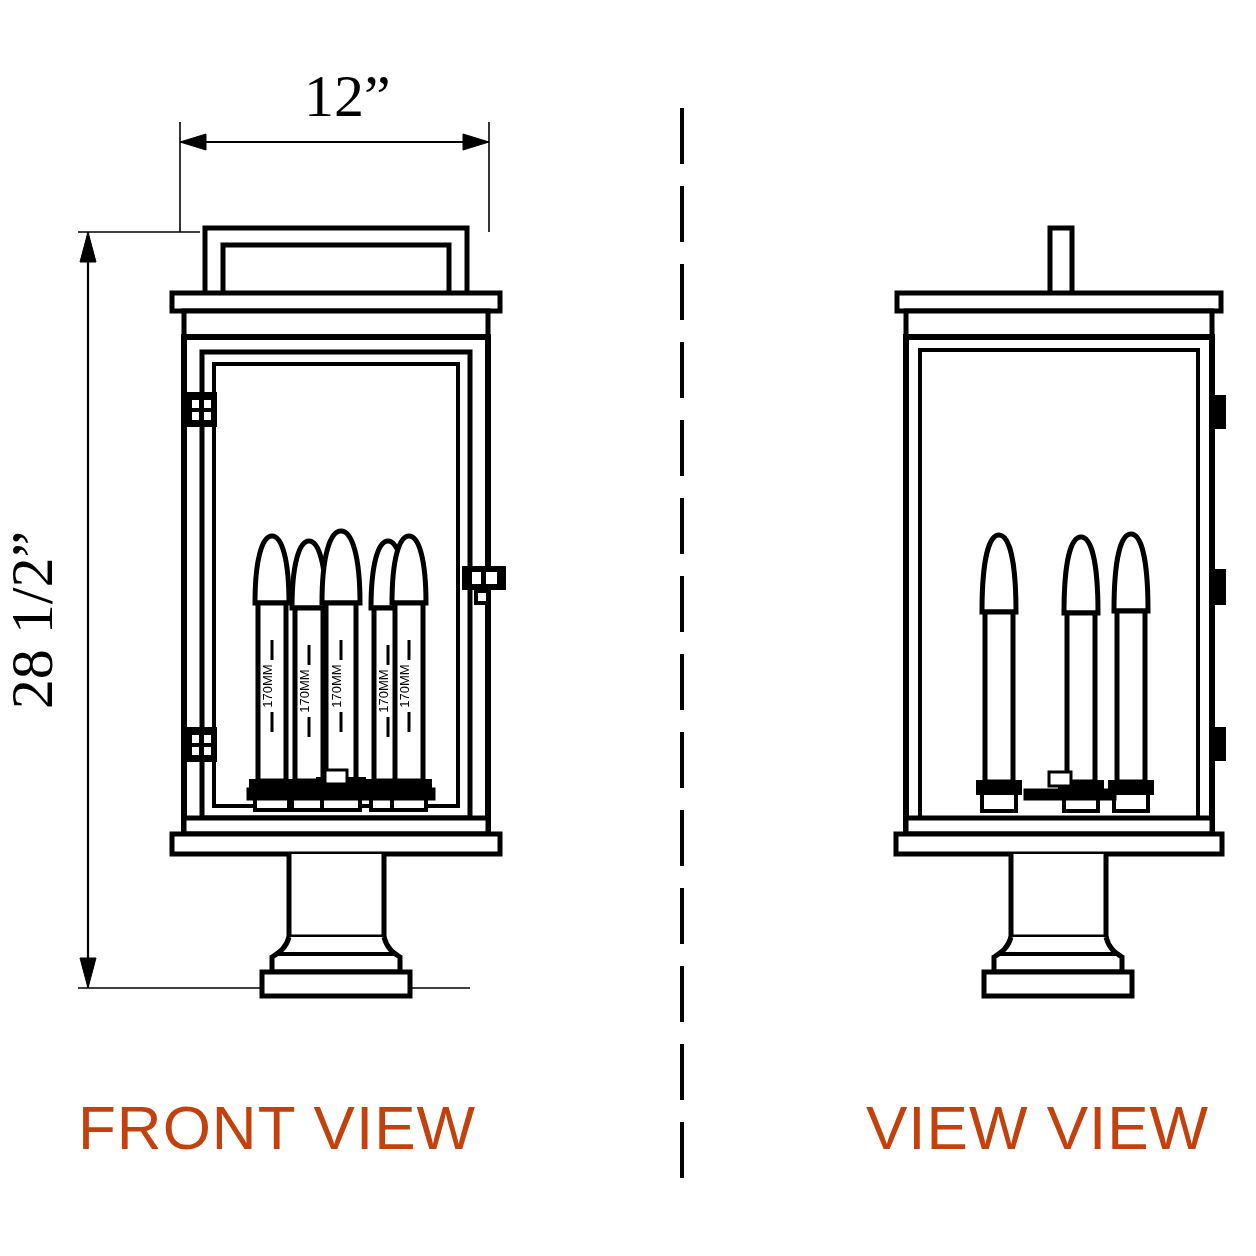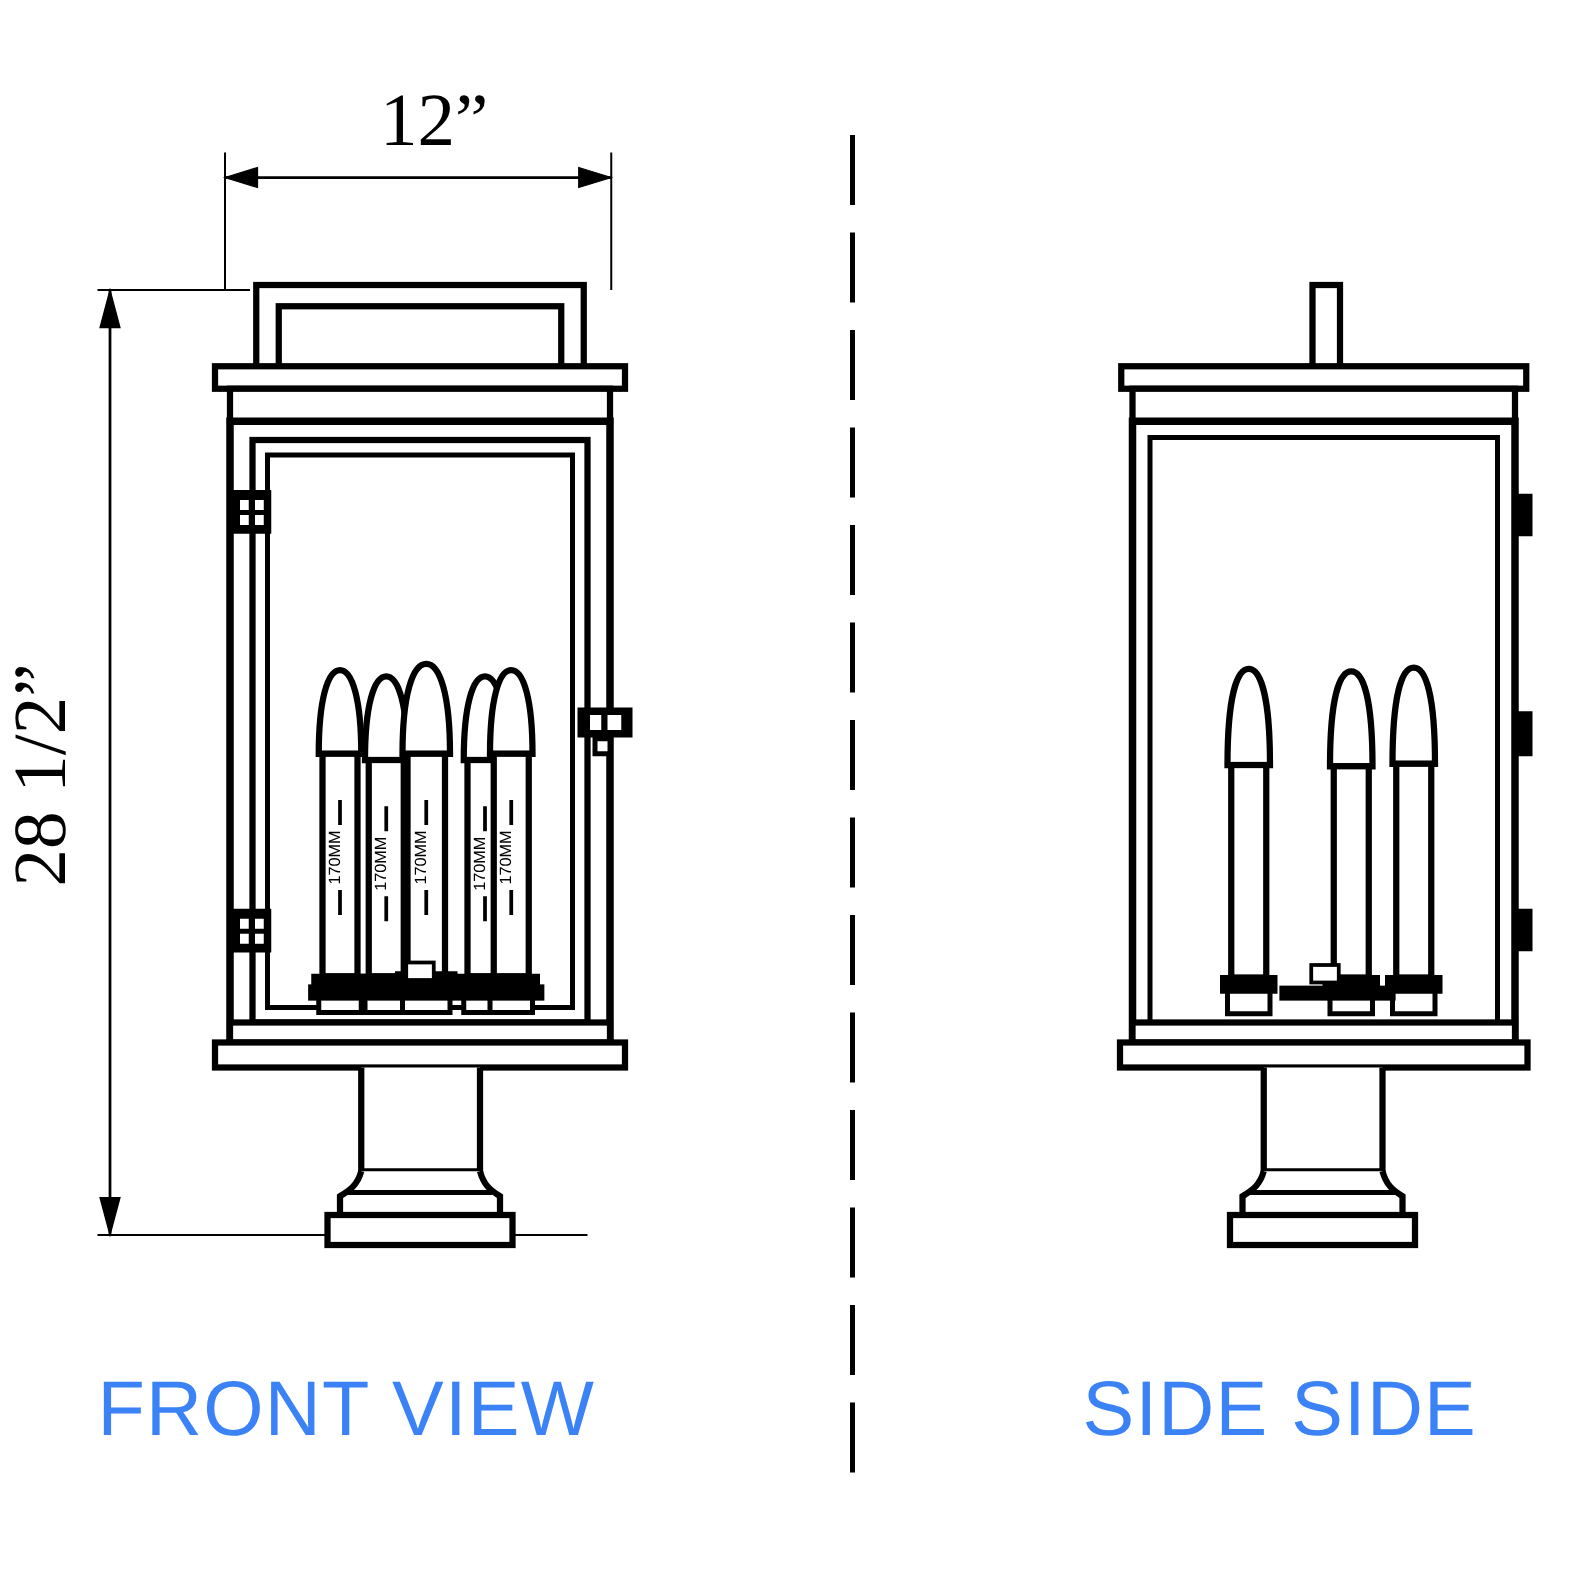--- a/index.html
+++ b/index.html
@@ -19,21 +19,21 @@
     position: absolute;
     left: 0;
     top: 0;
     width: 1256px;
     height: 1256px;
   }
   .view-caption {
     position: absolute;
     font-family: "Liberation Sans", sans-serif;
     font-weight: 400;
-    color: #3b82f6;
+    color: #c2410c;
     white-space: nowrap;
     letter-spacing: 1px;
   }
   #front-caption {
     left: 78px;
     top: 1092px;
     font-size: 62px;
   }
   #side-caption {
     left: 866px;
@@ -259,15 +259,15 @@
       </g>
     </g>
   </svg>
 
   <div class="dim-text" id="dim-width-text">12”</div>
 
   <div class="dim-text" id="dim-height-text">28 1/2”</div>
 
   <div class="view-caption" id="front-caption">FRONT VIEW</div>
 
-  <div class="view-caption" id="side-caption">SIDE SIDE</div>
+  <div class="view-caption" id="side-caption">VIEW VIEW</div>
 
 </div>
 
 </body></html>

